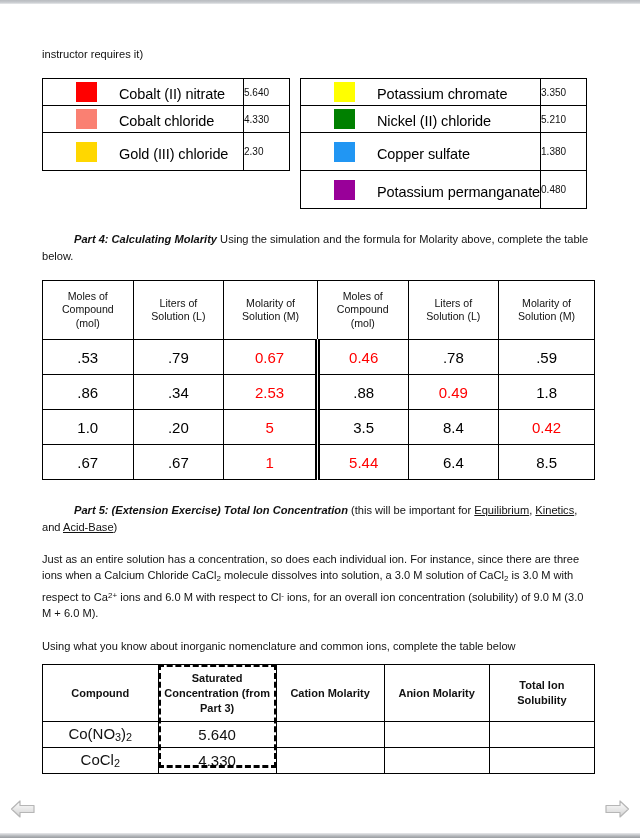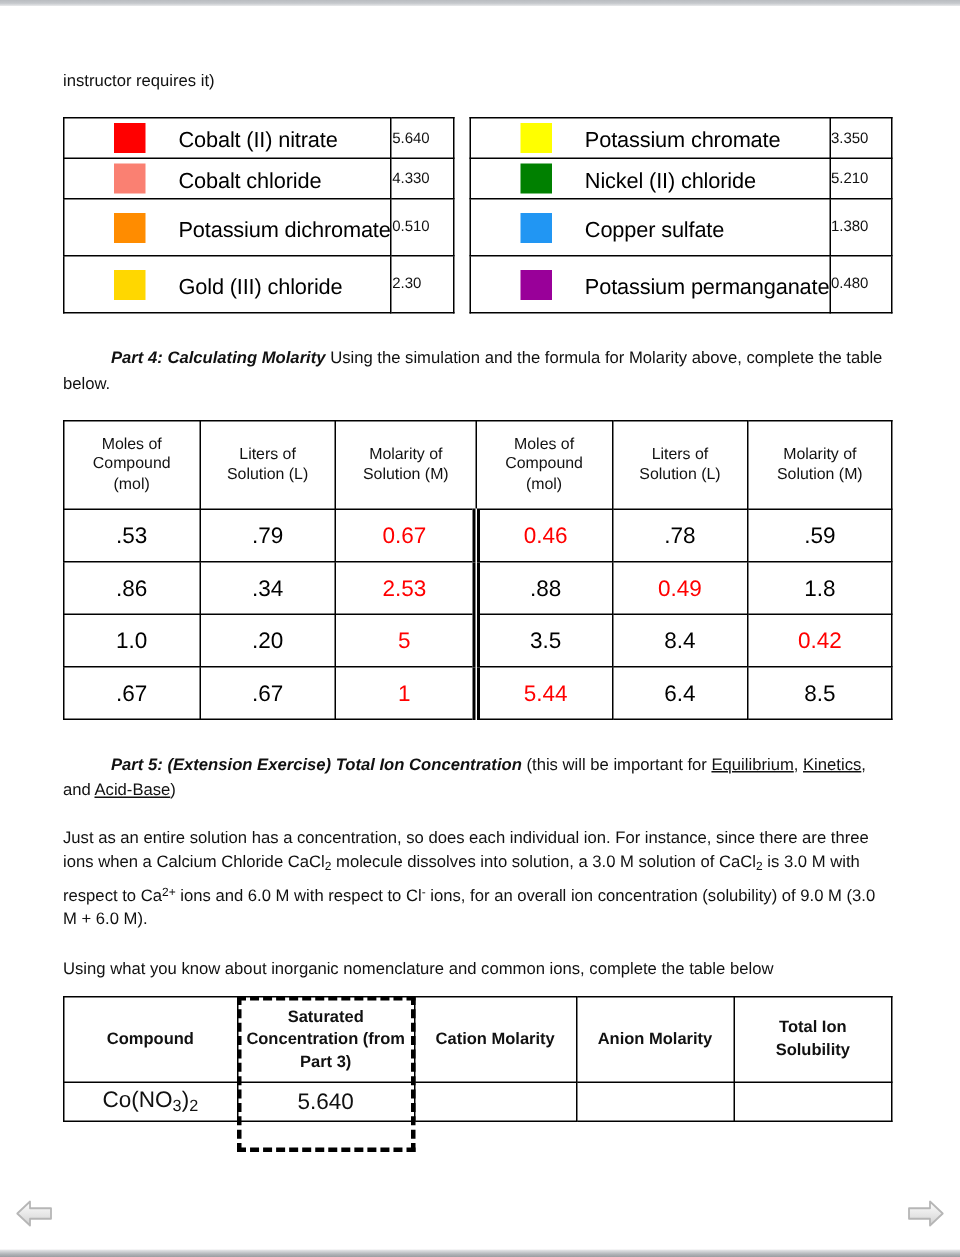--- a/index.html
+++ b/index.html
@@ -235,29 +235,20 @@
             <td class="val-cell">5.640</td>
           </tr>
           <tr>
             <td class="name-cell">
               <div class="name-inner">
                 <span class="swatch" style="background:#FA8072"></span>
                 <span class="cmp-name">Cobalt chloride</span>
               </div>
             </td>
             <td class="val-cell">4.330</td>
-          </tr>
-          <tr class="tall">
-            <td class="name-cell">
-              <div class="name-inner">
-                <span class="swatch" style="background:#FF8C00"></span>
-                <span class="cmp-name">Potassium dichromate</span>
-              </div>
-            </td>
-            <td class="val-cell">0.510</td>
           </tr>
           <tr class="tall">
             <td class="name-cell">
               <div class="name-inner">
                 <span class="swatch" style="background:#FFD700"></span>
                 <span class="cmp-name">Gold (III) chloride</span>
               </div>
             </td>
             <td class="val-cell">2.30</td>
           </tr>
@@ -421,20 +412,27 @@
           </tr>
         </thead>
         <tbody>
           <tr>
             <td class="formula"><span>Co(NO</span><sub>3</sub><span>)</span><sub>2</sub></td>
             <td class="satval">5.640</td>
             <td></td>
             <td></td>
             <td></td>
           </tr>
+          <tr>
+            <td class="formula"><span>CoCl</span><sub>2</sub><span></span><sub></sub></td>
+            <td class="satval">4.330</td>
+            <td></td>
+            <td></td>
+            <td></td>
+          </tr>
         </tbody>
       </table>
       <div class="dashed-overlay" style="left:21.0%; top:0; width:21.5%; height:104px;"></div>
     </div>
 
   </div>
 </div>
 
 <div class="nav-arrow prev">
   <svg width="26" height="24" viewBox="0 0 26 24">

